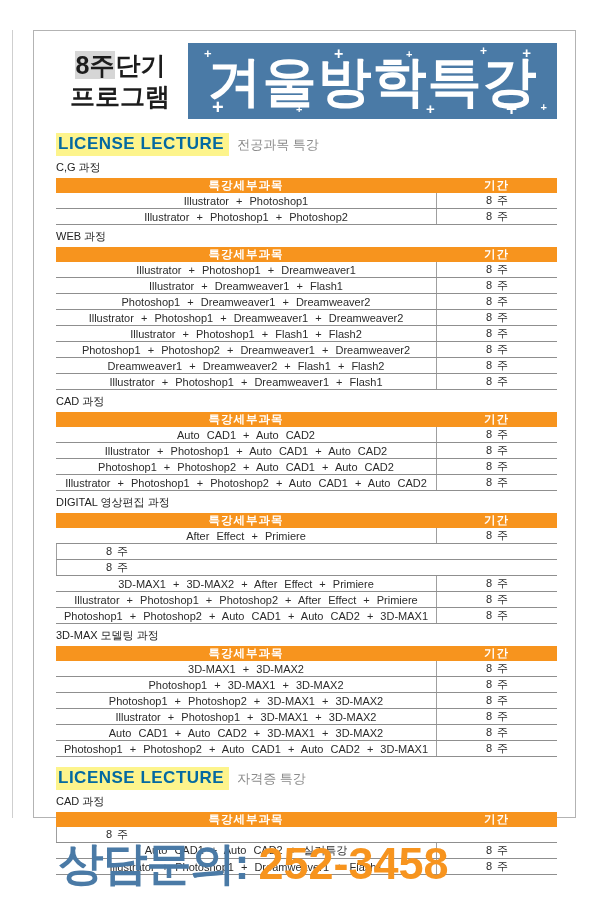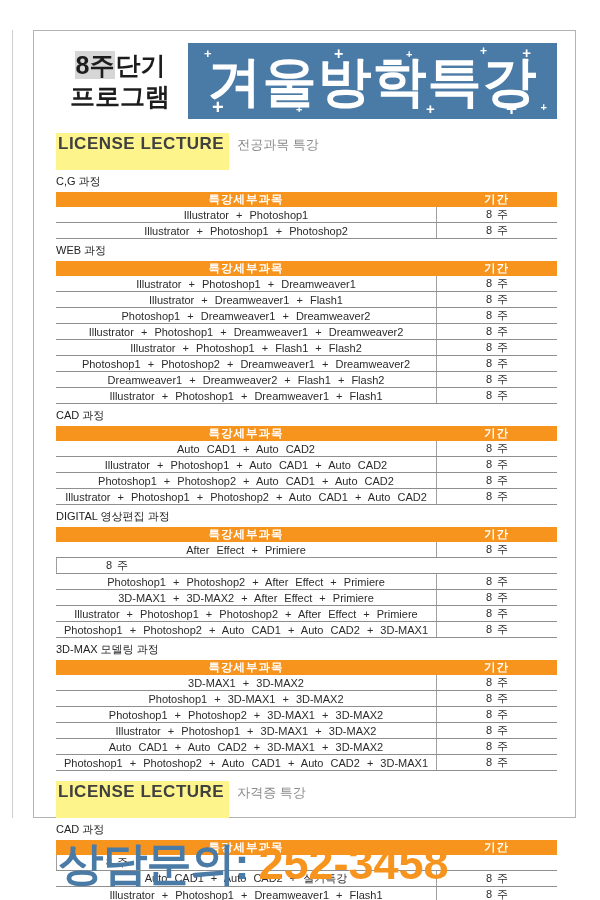--- a/index.html
+++ b/index.html
@@ -41,22 +41,22 @@
   .s5{left:218px;top:6px;font-size:11px;}
   .s6{left:238px;bottom:3px;font-size:15px;}
   .s7{left:292px;top:2px;font-size:12px;}
   .s8{left:318px;bottom:1px;font-size:19px;}
   .s9{right:26px;top:2px;font-size:15px;}
   .s10{right:10px;bottom:6px;font-size:11px;}
   
   .license-line{margin:14px 0 3px 0;display:flex;align-items:baseline;}
   .lecture + .lecture .license-line{margin-top:10px;}
   .license-title{
-    background:#fdf48c;color:#404040;font-weight:bold;font-size:17px;
-    padding:1px 5px 16px 2px;letter-spacing:0.5px;text-align:center;
+    background:#fdf48c;color:#0369a1;font-weight:bold;font-size:17px;
+    padding:1px 5px 2px 2px;letter-spacing:0.5px;text-align:center;
   }
   .license-sub{color:#8a8a8a;font-size:13px;margin-left:8px;}
   .section-label{font-size:11px;color:#222222;margin:4px 0 3px 0;}
   
   .tbl{width:100%;}
   .tbl-head{
     display:flex;background:#f7941e;color:#ffffff;font-weight:bold;
     font-size:11.5px;height:15px;
   }
   .tbl-head .c1{flex:1;text-align:center;letter-spacing:1px;}
@@ -229,21 +229,20 @@
   <div class="trow">
     <div class="c1">After Effect + Primiere</div>
     <div class="c2">8 주</div>
   </div>
 
   <div class="trow">
     <div class="c2">8 주</div>
   </div>
 
   <div class="trow">
-    <div class="c1">Photoshop1 + Photoshop2 + After Effect + Primiere</div>
     <div class="c2">8 주</div>
   </div>
 
   <div class="trow">
     <div class="c1">3D-MAX1 + 3D-MAX2 + After Effect + Primiere</div>
     <div class="c2">8 주</div>
   </div>
 
   <div class="trow">
     <div class="c1">Illustrator + Photoshop1 + Photoshop2 + After Effect + Primiere</div>

